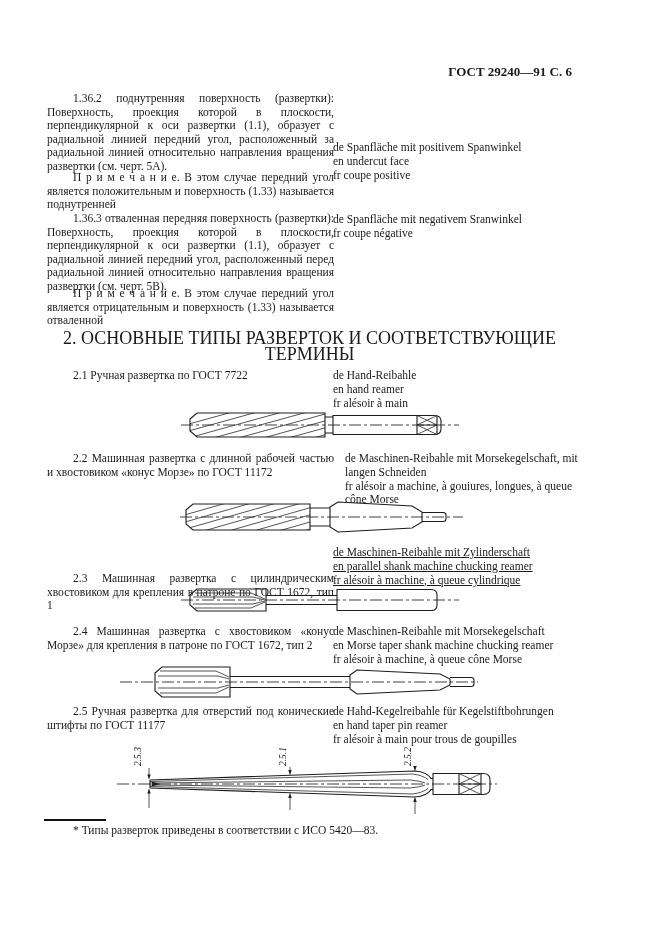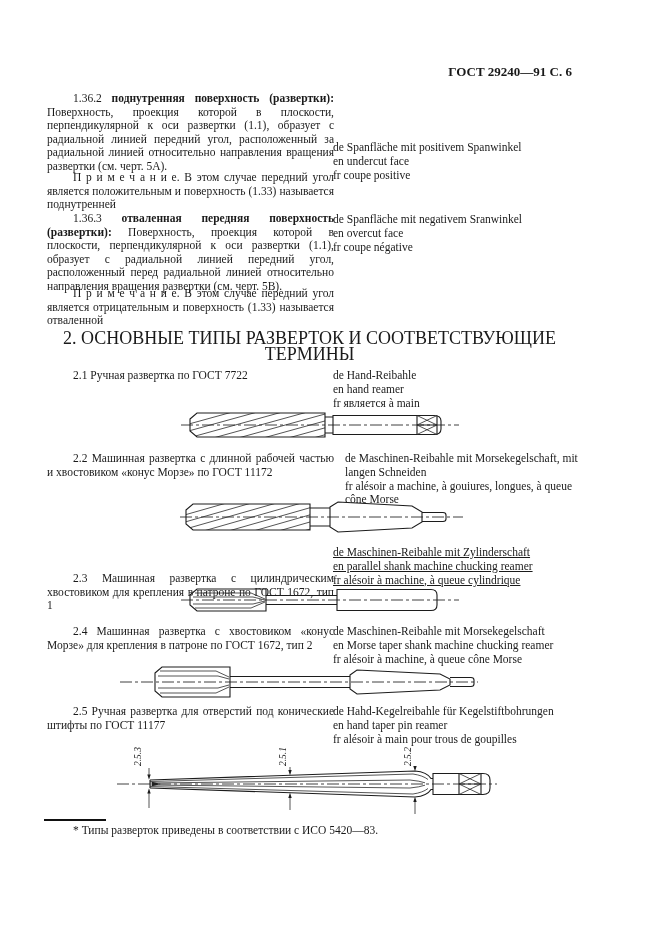--- a/index.html
+++ b/index.html
@@ -4,21 +4,21 @@
 <style>
   html,body{margin:0;padding:0;}
   body{
     width:661px;height:936px;background:#ffffff;position:relative;
     font-family:"Liberation Serif","DejaVu Serif",serif;color:#1a1a1a;
     overflow:hidden;
   }
   .abs{position:absolute;}
   .hdr{font-weight:bold;font-size:13px;text-align:right;}
   .para{font-size:11.5px;line-height:13.6px;text-align:justify;margin:0;text-indent:26px;}
-  .para b{font-weight:bold;}
+  .para b{font-weight:normal;}
   .trans{font-size:11.5px;line-height:13.8px;text-align:left;}
   .trans .tline{margin:0;}
   .note{font-size:11.5px;line-height:13.6px;text-align:justify;margin:0;text-indent:26px;}
   .h2{font-weight:normal;font-size:18px;line-height:16px;text-align:center;}
   .fn{font-size:11.5px;line-height:13.6px;text-indent:26px;}
   .fnrule{background:#111;height:2px;}
   svg{display:block;}
   .ol{fill:none;stroke:#1c1c1c;stroke-width:1.1;}
   .thin{fill:none;stroke:#2a2a2a;stroke-width:0.8;}
   .cl{fill:none;stroke:#2a2a2a;stroke-width:0.9;stroke-dasharray:12 3 3 3;}
@@ -40,38 +40,37 @@
 </div>
 <div class="abs" style="left:47px;top:171px;width:287px;">
   <p class="note"><span>П р и м е ч а н и е.</span> <span>В этом случае передний угол является положительным и поверхность (1.33) называется поднутренней</span></p>
 </div>
 
 <div class="abs" style="left:47px;top:212px;width:287px;">
   <p class="para"><span>1.36.3</span> <b>отваленная передняя поверхность (развертки):</b> <span>Поверхность, проекция которой в плоскости, перпендикулярной к оси развертки (1.1), образует с радиальной линией передний угол, расположенный перед радиальной линией относительно направления вращения развертки (см. черт. 5В).</span></p>
 </div>
 <div class="abs trans" style="left:333px;top:213px;width:242px;">
   <div class="tline">de Spanfläche mit negativem Sranwinkel</div>
-  <div class="tline">en overcut face</div>
   <div class="tline">fr coupe négative</div>
 </div>
 <div class="abs" style="left:47px;top:287px;width:287px;">
   <p class="note"><span>П р и м е ч а н и е.</span> <span>В этом случае передний угол является отрицательным и поверхность (1.33) называется отваленной</span></p>
 </div>
 
 <div class="abs h2" style="left:47px;top:330px;width:525px;">
   <div>2. ОСНОВНЫЕ ТИПЫ РАЗВЕРТОК И СООТВЕТСТВУЮЩИЕ ТЕРМИНЫ</div>
 </div>
 
 <div class="abs" style="left:47px;top:369px;width:287px;">
   <p class="para"><span>2.1</span> <span>Ручная развертка по ГОСТ 7722</span></p>
 </div>
 <div class="abs trans" style="left:333px;top:369px;width:242px;">
   <div class="tline">de Hand-Reibahle</div>
   <div class="tline">en hand reamer</div>
-  <div class="tline">fr является à main</div>
+  <div class="tline">fr alésoir à main</div>
 </div>
 
 <svg class="abs" style="left:181px;top:410px;" width="280" height="38" viewBox="0 0 280 38">
   <defs>
       <clipPath id="cp1">
         <path d="M9 9 L16 3 L144 3 L144 27 L16 27 L9 21 Z"></path>
       </clipPath>
     </defs>
   <path class="cl" d="M0 15 H278"></path>
   <g clip-path="url(#cp1)">

